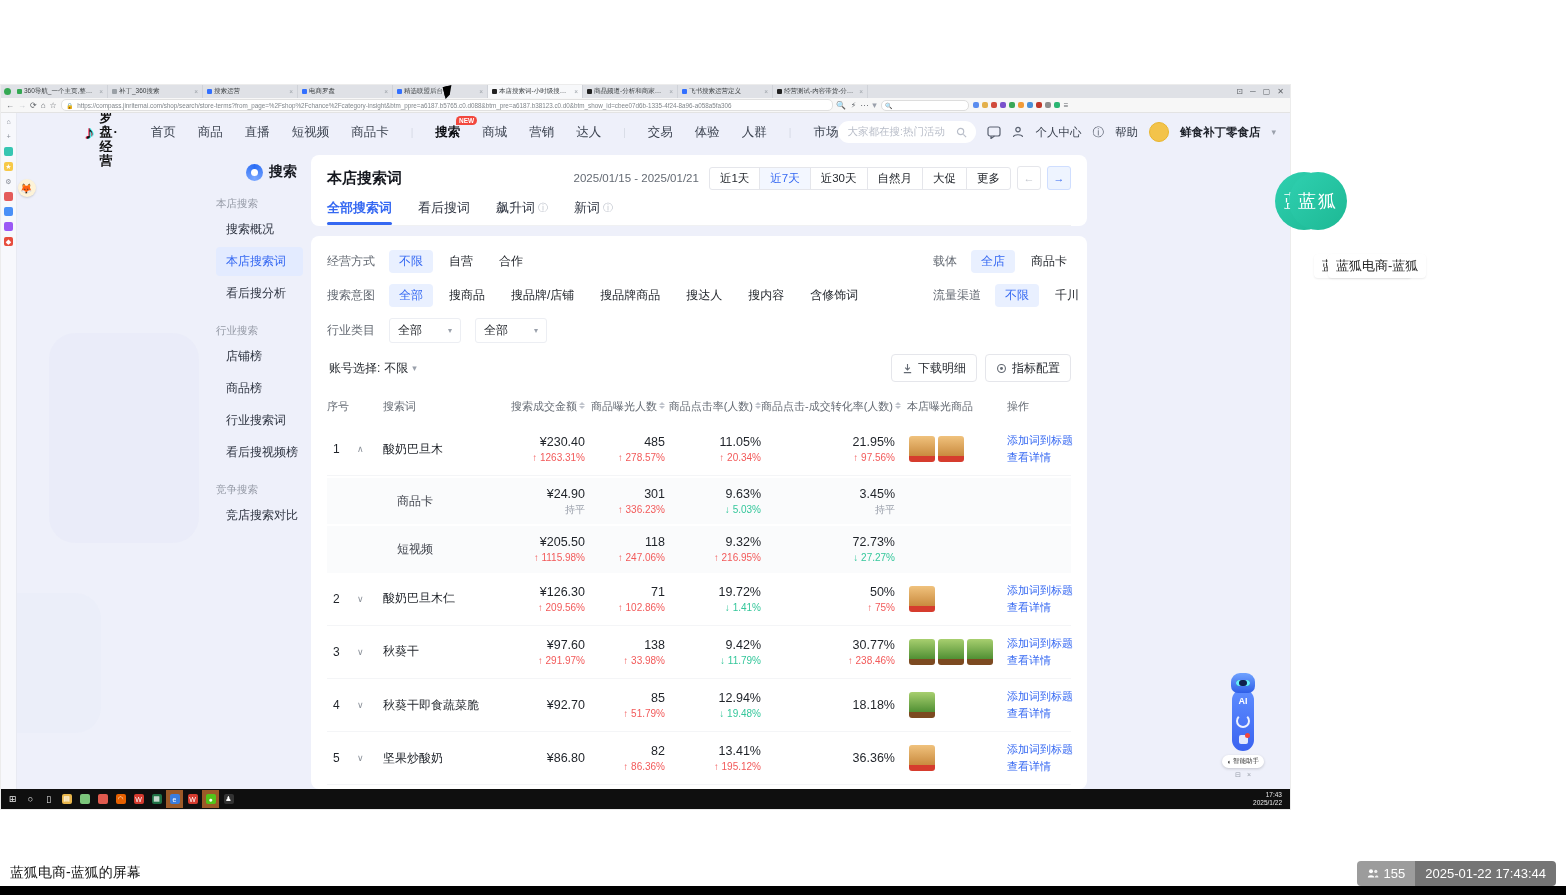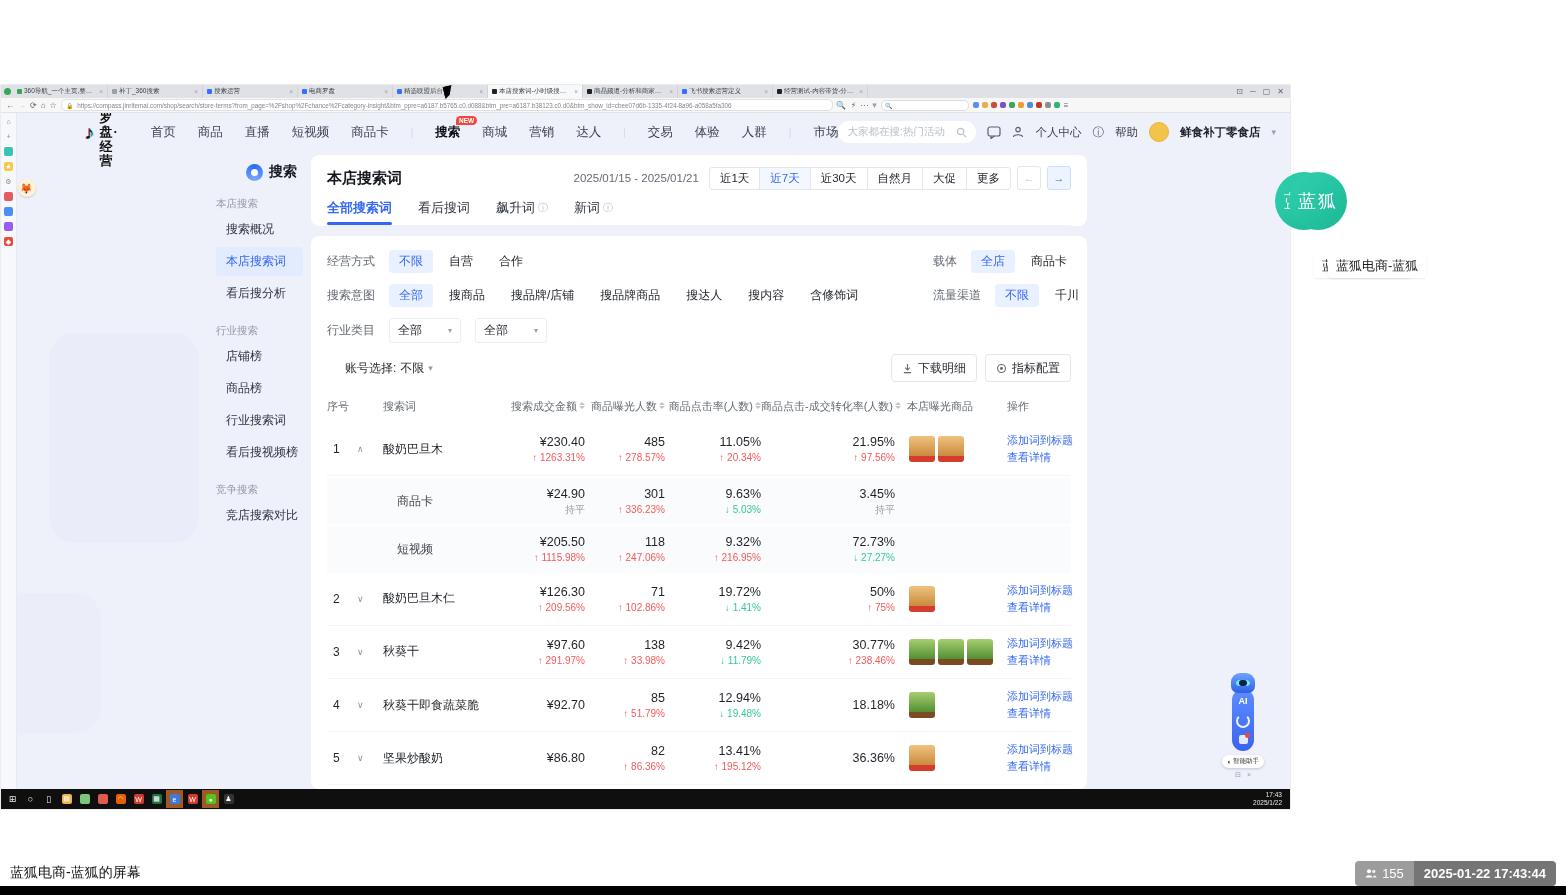--- a/index.html
+++ b/index.html
@@ -84,21 +84,21 @@
   .fgrp.w1{width:606px;flex:none;}
   .flab{color:#646a73;margin-right:14px;white-space:nowrap;}
   .fchip{padding:3px 10px;border-radius:4px;color:#1f2329;cursor:pointer;margin-right:6px;white-space:nowrap;}
   .fchip.act{background:#e9f0ff;color:#3568f2;}
   .fsel{border:1px solid #eceef3;border-radius:3px;padding:3px 8px;margin-right:14px;display:flex;align-items:center;gap:26px;color:#1f2329;cursor:pointer;}
   .fsel .carQ{font-size:8px;}
   .srow{display:flex;align-items:center;margin:4px 0 10px;font-size:12px;}
   .sinput{width:218px;height:26px;border:1px solid #e5e6eb;border-radius:4px;display:flex;align-items:center;box-sizing:border-box;}
   .sinput .ph{color:#b9bec9;flex:1;padding-left:7px;display:flex;align-items:center;gap:5px;overflow:hidden;white-space:nowrap;}
   .sbtn{width:26px;align-self:stretch;border-left:1px solid #e5e6eb;display:flex;align-items:center;justify-content:center;cursor:pointer;}
-  .acct{margin-left:18px;display:flex;align-items:center;gap:4px;color:#1f2329;}
+  .acct{margin-left:2px;display:flex;align-items:center;gap:4px;color:#1f2329;}
   .srow .right{margin-left:auto;display:flex;gap:8px;}
   .obtn{height:26px;border:1px solid #e5e6eb;border-radius:4px;background:#fff;display:flex;align-items:center;gap:5px;padding:0 10px;font-size:12px;color:#1f2329;cursor:pointer;white-space:nowrap;}
   
   .tgrid{display:grid;grid-template-columns:30px 26px minmax(0,1fr) 96px 80px 96px 134px 12px 100px 64px;align-items:center;}
   .thead{font-size:11px;color:#646a73;padding:7px 0 9px;}
   .thead .hc{white-space:nowrap;}
   .num{text-align:right;}
   .sorti{display:inline-block;vertical-align:1px;margin-left:2px;}
   .sorti b,.sorti i{display:block;width:0;height:0;border-left:3px solid transparent;border-right:3px solid transparent;}
   .sorti b{border-bottom:3.5px solid #c0c4cc;margin-bottom:1.5px;}
@@ -138,21 +138,21 @@
   .clock{margin-left:auto;color:#e8e8e8;font-size:6.5px;line-height:1.25;text-align:right;padding-right:8px;}
   
   .panel{position:absolute;left:1304px;top:148px;width:250px;display:flex;flex-direction:row;gap:14px;}
   .pcard{height:140px;background:#f4f4f6;border-radius:6px;position:relative;}
   .pava{position:absolute;left:50%;top:24px;transform:translateX(-50%);width:58px;height:58px;border-radius:50%;display:flex;align-items:center;justify-content:center;color:#fff;font-size:18px;letter-spacing:2px;}
   .pname{position:absolute;left:10px;bottom:10px;background:#fff;border-radius:4px;padding:3px 8px;font-size:13px;color:#1f1f1f;box-shadow:0 1px 2px rgba(0,0,0,.08);white-space:nowrap;}
   
   .sharelabel{position:absolute;left:10px;top:864px;font-size:14px;color:#141414;}
   .meta{position:absolute;right:10px;top:861px;height:25px;display:flex;border-radius:4px;overflow:hidden;font-size:13px;color:#fff;}
   .meta .seg1{background:rgba(148,148,148,.92);display:flex;align-items:center;gap:5px;padding:0 10px;}
-  .meta .seg2{background:rgba(108,108,108,.94);display:flex;align-items:center;padding:8px 10px;font-weight:bold;}
+  .meta .seg2{background:rgba(108,108,108,.94);display:flex;align-items:center;padding:8px 10px;}
   .blackstrip{position:absolute;left:0;right:0;bottom:0;height:9px;background:#000;}
   .cursor{position:absolute;width:0;height:0;border-left:5px solid #000;border-top:9px solid #000;border-right:4px solid transparent;border-bottom:3px solid transparent;transform:rotate(-14deg);z-index:9;}
   svg{display:block;}
 </style>
 </head>
 <body>
 
 <div class="stage">
 
   <div class="share">

